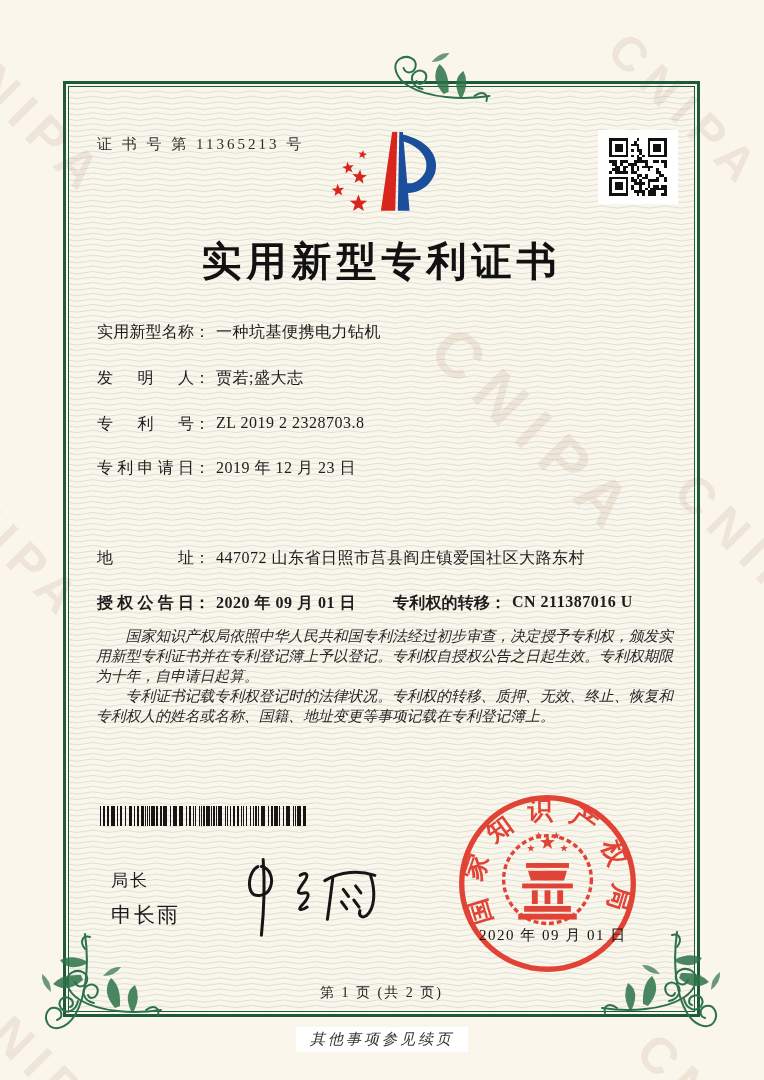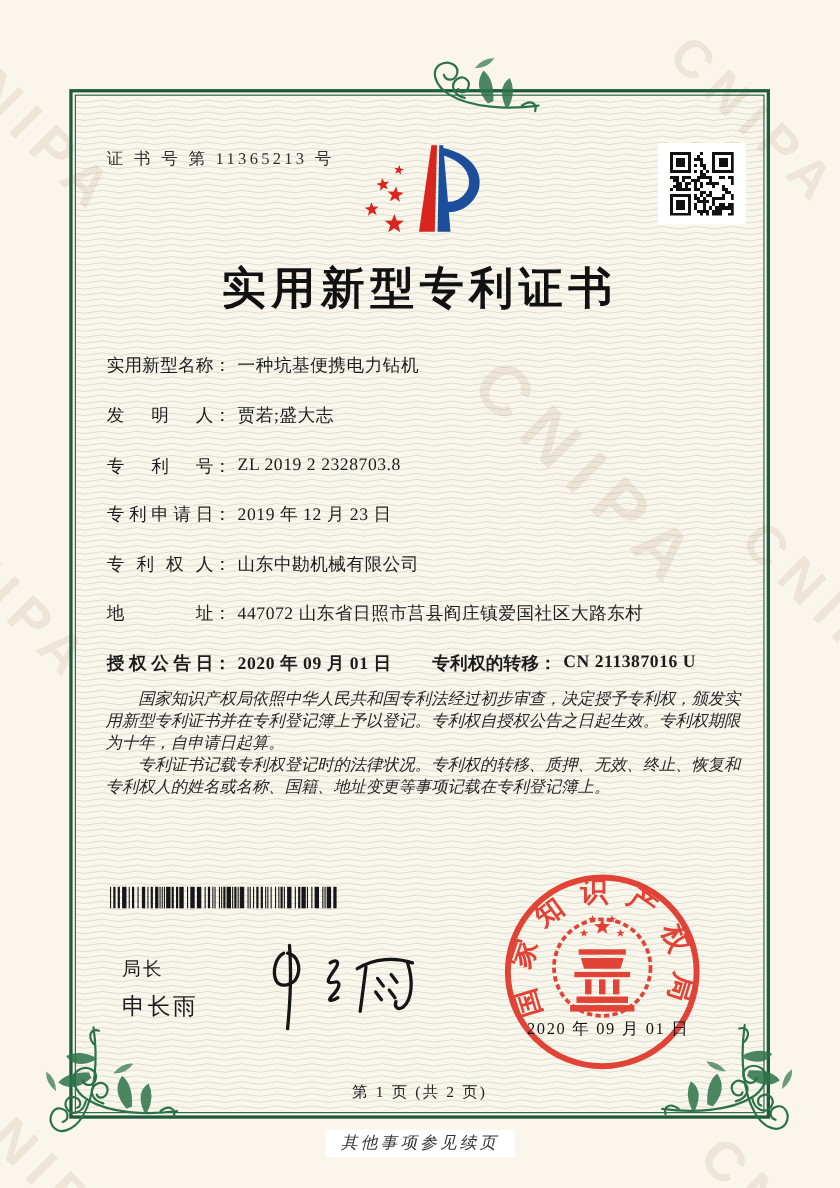--- a/index.html
+++ b/index.html
@@ -335,23 +335,20 @@
   </div>
   <div class="field-row fr1">
     <span class="lbl">发明人</span><span class="colon">：</span><span class="val">贾若;盛大志</span>
   </div>
   <div class="field-row fr2">
     <span class="lbl">专利号</span><span class="colon">：</span><span class="val">ZL 2019 2 2328703.8</span>
   </div>
   <div class="field-row fr3">
     <span class="lbl">专利申请日</span><span class="colon">：</span><span class="val">2019 年 12 月 23 日</span>
   </div>
-  <div class="field-row fr4">
-    <span class="lbl">专利权人</span><span class="colon">：</span><span class="val">山东中勘机械有限公司</span>
-  </div>
   <div class="field-row fr5">
     <span class="lbl">地址</span><span class="colon">：</span><span class="val">447072 山东省日照市莒县阎庄镇爱国社区大路东村</span>
   </div>
   <div class="field-row fr6">
     <span class="lbl">授权公告日</span><span class="colon">：</span><span class="val">2020 年 09 月 01 日</span>
   </div>
   <div class="field-row fr6 second">
     <span class="lbl">专利权的转移</span><span class="colon">：</span><span class="val">CN 211387016 U</span>
   </div>
 

